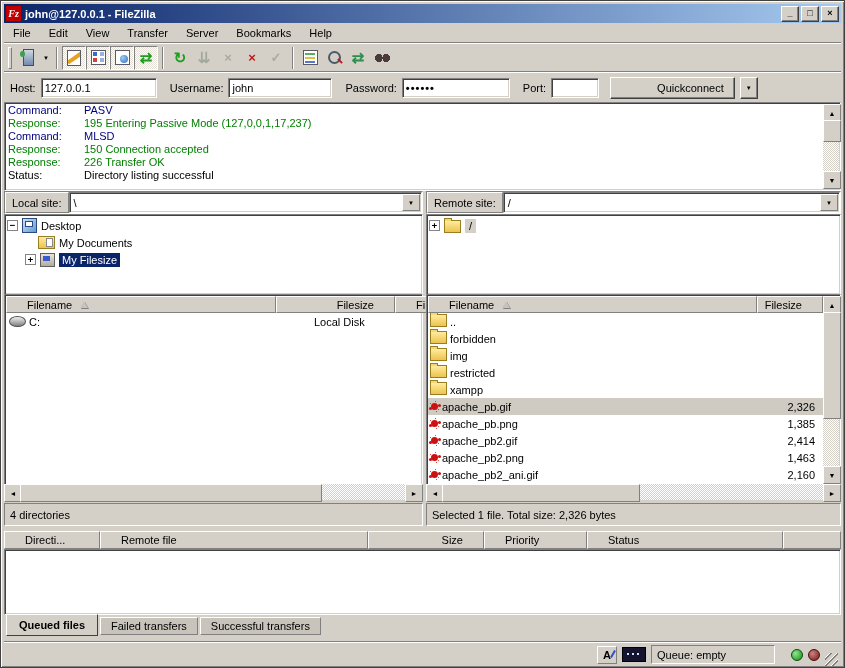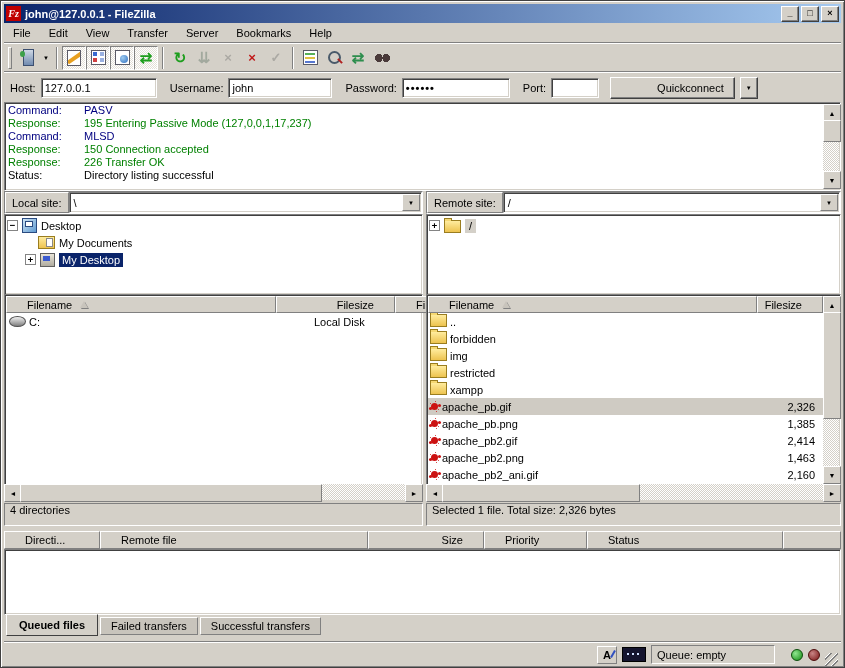--- a/index.html
+++ b/index.html
@@ -128,21 +128,21 @@
   .lbody{position:absolute;left:1px;right:1px;top:18px;bottom:1px;overflow:hidden;}
   .lbody.has-vs{right:17px;}
   .lrow{height:17px;display:flex;align-items:center;position:relative;}
   .lrow.sel{background:#cfcbc3;}
   .fname{white-space:nowrap;}
   .fsize{position:absolute;right:8px;text-align:right;}
   .ftype{position:absolute;left:308px;}
   .list-vscroll{position:absolute;top:1px;right:1px;bottom:1px;width:16px;}
   .hscroll{position:absolute;left:0;right:0;top:293px;height:16px;}
   .hthumb{position:absolute;top:0;height:16px;}
-  .pstatus{position:absolute;left:0;right:0;top:312px;height:21px;display:flex;align-items:flex-start;padding:0 5px;}
+  .pstatus{position:absolute;left:0;right:0;top:312px;height:21px;display:flex;align-items:center;padding:0 5px;}
   
   .hsplit{position:absolute;left:3px;right:3px;top:523px;height:7px;}
   .qhead{position:absolute;left:3px;right:3px;top:530px;height:18px;display:flex;}
   .qbody{position:absolute;left:3px;right:3px;top:548px;height:64px;background:#fff;}
   .tabs{position:absolute;left:5px;top:613px;height:23px;display:flex;gap:2px;align-items:flex-start;}
   .tab{padding:2px 10px;background:#c8c4bc;margin-top:3px;}
   .tab.active{background:#d4d0c8;font-weight:bold;margin-top:0;padding:4px 12px;border-color:#fff #404040 #404040 #fff;}
   
   .sbar{position:absolute;left:3px;right:3px;top:640px;height:25px;border-top:1px solid #808080;
     box-shadow:inset 0 1px 0 #fff;display:flex;align-items:center;justify-content:flex-end;gap:5px;padding:0 3px;}
@@ -289,21 +289,21 @@
       <div class="trow">
         <span class="ind"></span>
           <span class="exp-sp"></span>
         <span class="ic-docs"></span>
         <span>My Documents</span>
       </div>
       <div class="trow">
         <span class="ind"></span>
         <span class="exp">+</span>
         <span class="ic-comp"></span>
-        <span class="tsel">My Desktop</span>
+        <span class="tsel">My Filesize</span>
       </div>
     </div>
     <div class="listwrap sunken2">
       <div class="lhead">
         <span class="hcell raised-soft" style="width:228px;">
             <span>Filename</span>
             <span class="sorttri"></span>
           </span>
         <span class="hcell raised-soft hright" style="width:77px;">
             <span>Filesize</span>

